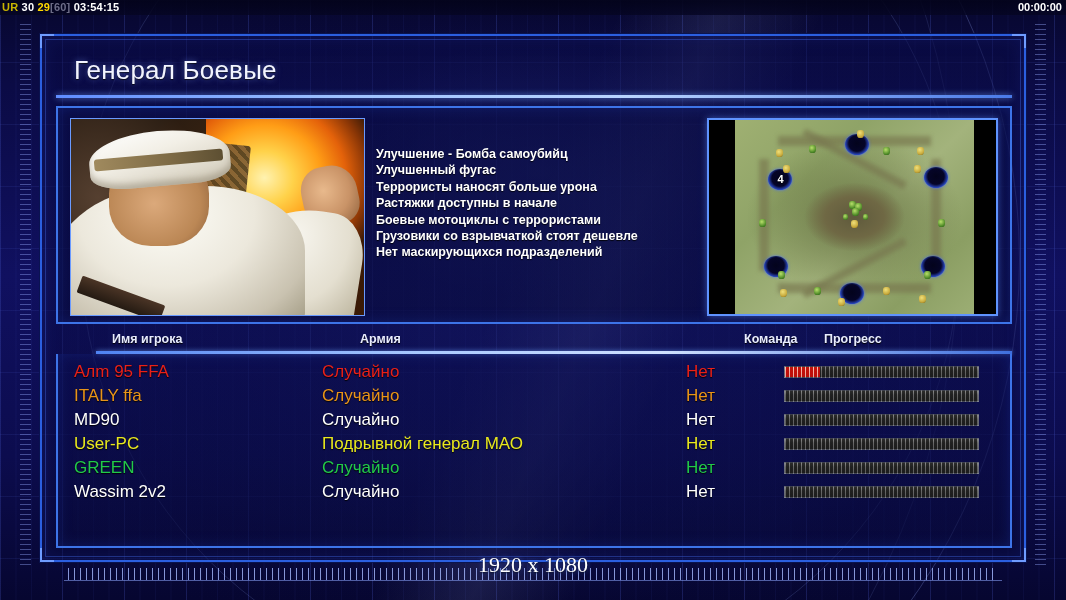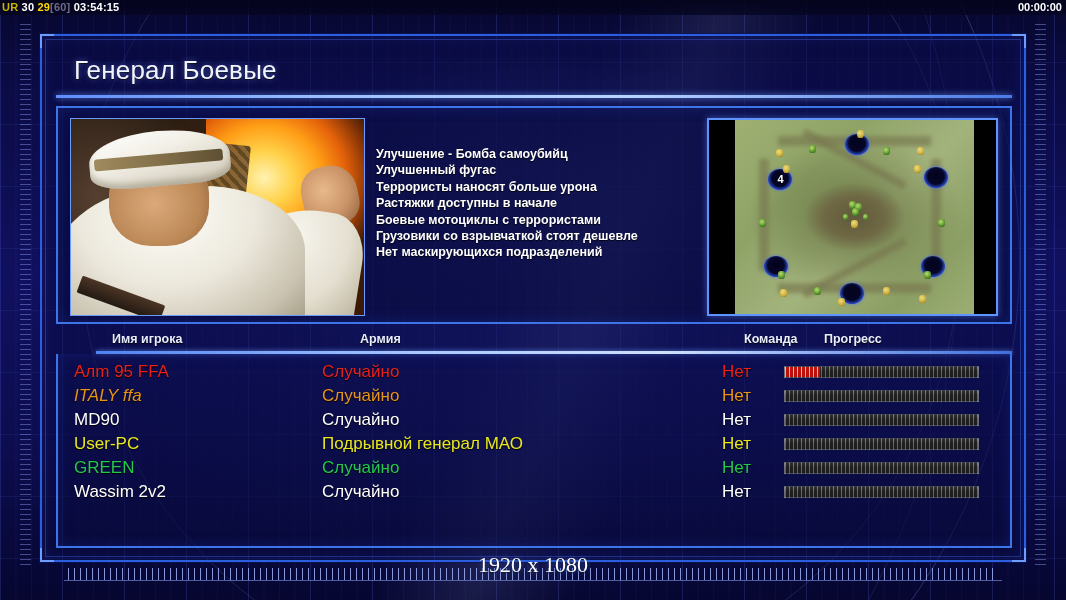--- a/index.html
+++ b/index.html
@@ -291,21 +291,21 @@
   }
   .row .cell {
     position: absolute; top: 0;
     font-size: 17px;
     line-height: 24px;
     white-space: nowrap;
     text-shadow: 0 1px 1px rgba(0,0,0,0.9);
   }
   .row .cell.name { left: 16px; }
   .row .cell.army { left: 264px; }
-  .row .cell.team { left: 664px; }
+  .row .cell.team { left: 628px; }
   .bar {
     position: absolute; left: 726px; top: 6px;
     width: 195px; height: 12px;
     background:
       repeating-linear-gradient(90deg,
         rgba(150,150,150,0.55) 0px, rgba(150,150,150,0.55) 1px,
         rgba(30,30,30,0.85) 1px, rgba(30,30,30,0.85) 4px),
       linear-gradient(180deg, #7c7c7c 0%, #2e2e2e 40%, #121212 100%);
     border: 1px solid rgba(120,130,160,0.35);
     overflow: hidden;
@@ -477,21 +477,21 @@
         <div id="rows" style="padding-top:6px;">
             <div class="row">
               <div class="cell name" style="color: rgb(232, 32, 26);">Алm 95 FFA</div>
               <div class="cell army" style="color: rgb(232, 32, 26);">Случайно</div>
               <div class="cell team" style="color: rgb(232, 32, 26);">Нет</div>
               <div class="bar">
                 <div class="fill" style="width: 18%;"></div>
               </div>
             </div>
             <div class="row">
-              <div class="cell name" style="color: rgb(232, 148, 26); font-style: italic;">ITALY ffa</div>
+              <div class="cell name" style="color: rgb(232, 148, 26);">ITALY ffa</div>
               <div class="cell army" style="color: rgb(232, 148, 26);">Случайно</div>
               <div class="cell team" style="color: rgb(232, 148, 26);">Нет</div>
               <div class="bar"></div>
             </div>
             <div class="row">
               <div class="cell name" style="color: rgb(255, 255, 255);">MD90</div>
               <div class="cell army" style="color: rgb(255, 255, 255);">Случайно</div>
               <div class="cell team" style="color: rgb(255, 255, 255);">Нет</div>
               <div class="bar"></div>
             </div>

